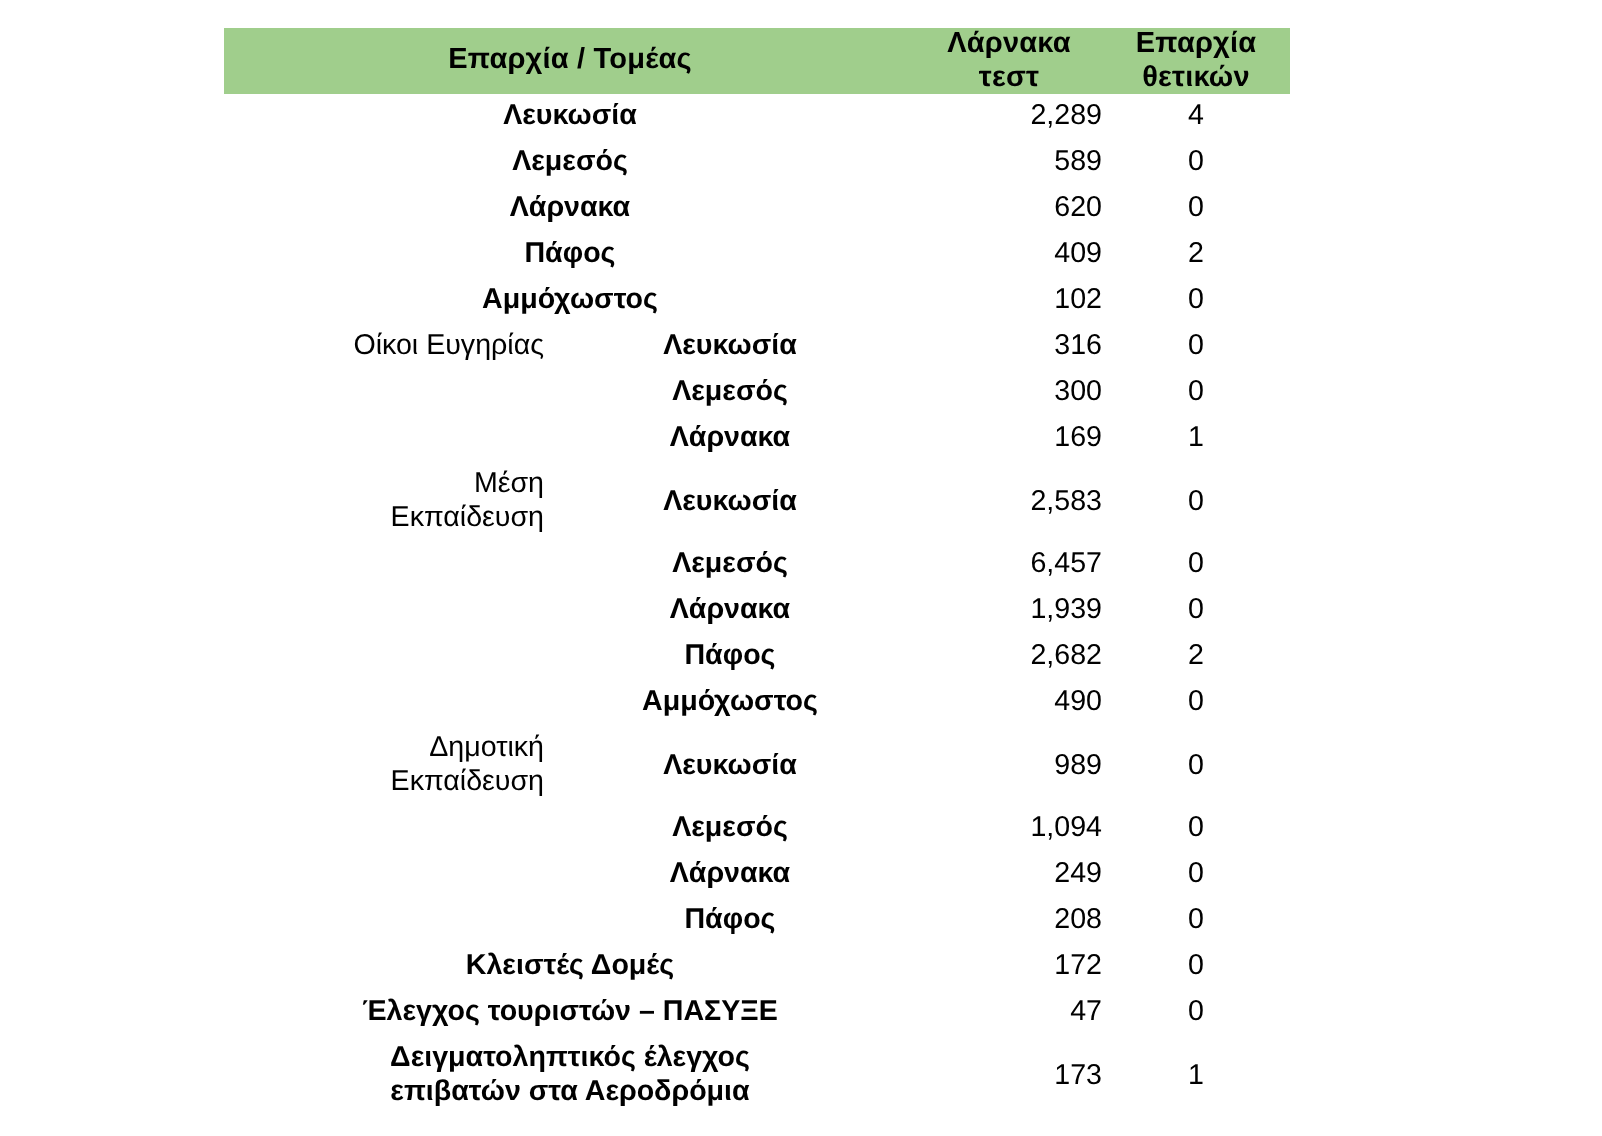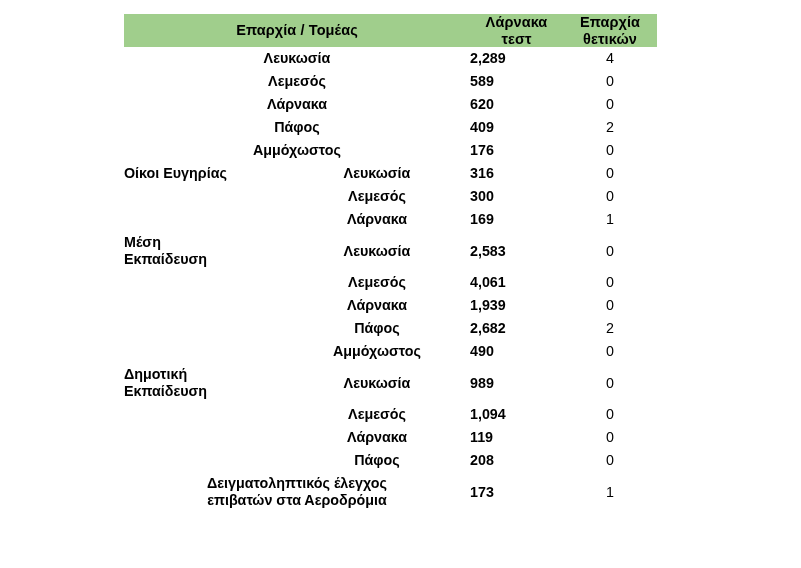--- a/index.html
+++ b/index.html
@@ -9,21 +9,21 @@
   }
   body {
     width: 801px;
     height: 568px;
     font-family: "Liberation Sans", "DejaVu Sans", sans-serif;
     color: #000000;
     overflow: hidden;
   }
   #table-wrap {
     position: absolute;
-    left: 124px;
+    left: 112px;
     top: 14px;
     width: 533px;
   }
   table.data-table {
     border-collapse: collapse;
     table-layout: fixed;
     width: 533px;
   }
   table.data-table td, table.data-table th {
     padding: 0;
@@ -53,36 +53,36 @@
   th.h-tests, th.h-positive {
     font-size: 14px;
   }
 
   
   tr.data-row td {
     font-size: 14.3px;
     height: 23px;
   }
   td.sector-cell {
-    text-align: left;
-    font-weight: bold;
+    text-align: right;
+    font-weight: normal;
     white-space: pre-line;
     font-size: 13.6px;
   }
   td.district-cell {
     text-align: center;
     font-weight: bold;
   }
   td.area-span {
     text-align: center;
     font-weight: bold;
   }
   td.tests-cell {
-    text-align: left;
-    font-weight: bold;
+    text-align: right;
+    font-weight: normal;
     font-size: 14.3px;
   }
   td.positive-cell {
     text-align: center;
     font-weight: normal;
     font-size: 14.3px;
   }
   tr.tall-row td { height: 40px; }
   tr.tall-row td.area-span { white-space: pre-line; line-height: 1.2; }
   tr.tall-row td.sector-cell { white-space: pre-line; line-height: 1.2; }
@@ -121,21 +121,21 @@
           <td class="tests-cell">620</td>
           <td class="positive-cell">0</td>
         </tr>
         <tr class="data-row">
           <td class="area-span" colspan="2">Πάφος</td>
           <td class="tests-cell">409</td>
           <td class="positive-cell">2</td>
         </tr>
         <tr class="data-row">
           <td class="area-span" colspan="2">Αμμόχωστος</td>
-          <td class="tests-cell">176</td>
+          <td class="tests-cell">102</td>
           <td class="positive-cell">0</td>
         </tr>
         <tr class="data-row">
           <td class="sector-cell">Οίκοι Ευγηρίας</td>
           <td class="district-cell">Λευκωσία</td>
           <td class="tests-cell">316</td>
           <td class="positive-cell">0</td>
         </tr>
         <tr class="data-row">
           <td class="sector-cell"></td>
@@ -152,21 +152,21 @@
         <tr class="data-row tall-row">
           <td class="sector-cell">Μέση
 Εκπαίδευση</td>
           <td class="district-cell">Λευκωσία</td>
           <td class="tests-cell">2,583</td>
           <td class="positive-cell">0</td>
         </tr>
         <tr class="data-row">
           <td class="sector-cell"></td>
           <td class="district-cell">Λεμεσός</td>
-          <td class="tests-cell">4,061</td>
+          <td class="tests-cell">6,457</td>
           <td class="positive-cell">0</td>
         </tr>
         <tr class="data-row">
           <td class="sector-cell"></td>
           <td class="district-cell">Λάρνακα</td>
           <td class="tests-cell">1,939</td>
           <td class="positive-cell">0</td>
         </tr>
         <tr class="data-row">
           <td class="sector-cell"></td>
@@ -189,27 +189,37 @@
         </tr>
         <tr class="data-row">
           <td class="sector-cell"></td>
           <td class="district-cell">Λεμεσός</td>
           <td class="tests-cell">1,094</td>
           <td class="positive-cell">0</td>
         </tr>
         <tr class="data-row">
           <td class="sector-cell"></td>
           <td class="district-cell">Λάρνακα</td>
-          <td class="tests-cell">119</td>
+          <td class="tests-cell">249</td>
           <td class="positive-cell">0</td>
         </tr>
         <tr class="data-row">
           <td class="sector-cell"></td>
           <td class="district-cell">Πάφος</td>
           <td class="tests-cell">208</td>
+          <td class="positive-cell">0</td>
+        </tr>
+        <tr class="data-row">
+          <td class="area-span" colspan="2">Κλειστές Δομές</td>
+          <td class="tests-cell">172</td>
+          <td class="positive-cell">0</td>
+        </tr>
+        <tr class="data-row">
+          <td class="area-span" colspan="2">Έλεγχος τουριστών – ΠΑΣΥΞΕ</td>
+          <td class="tests-cell">47</td>
           <td class="positive-cell">0</td>
         </tr>
         <tr class="data-row tall-row">
           <td class="area-span" colspan="2">Δειγματοληπτικός έλεγχος
 επιβατών στα Αεροδρόμια</td>
           <td class="tests-cell">173</td>
           <td class="positive-cell">1</td>
         </tr>
       </tbody>
   </table>

